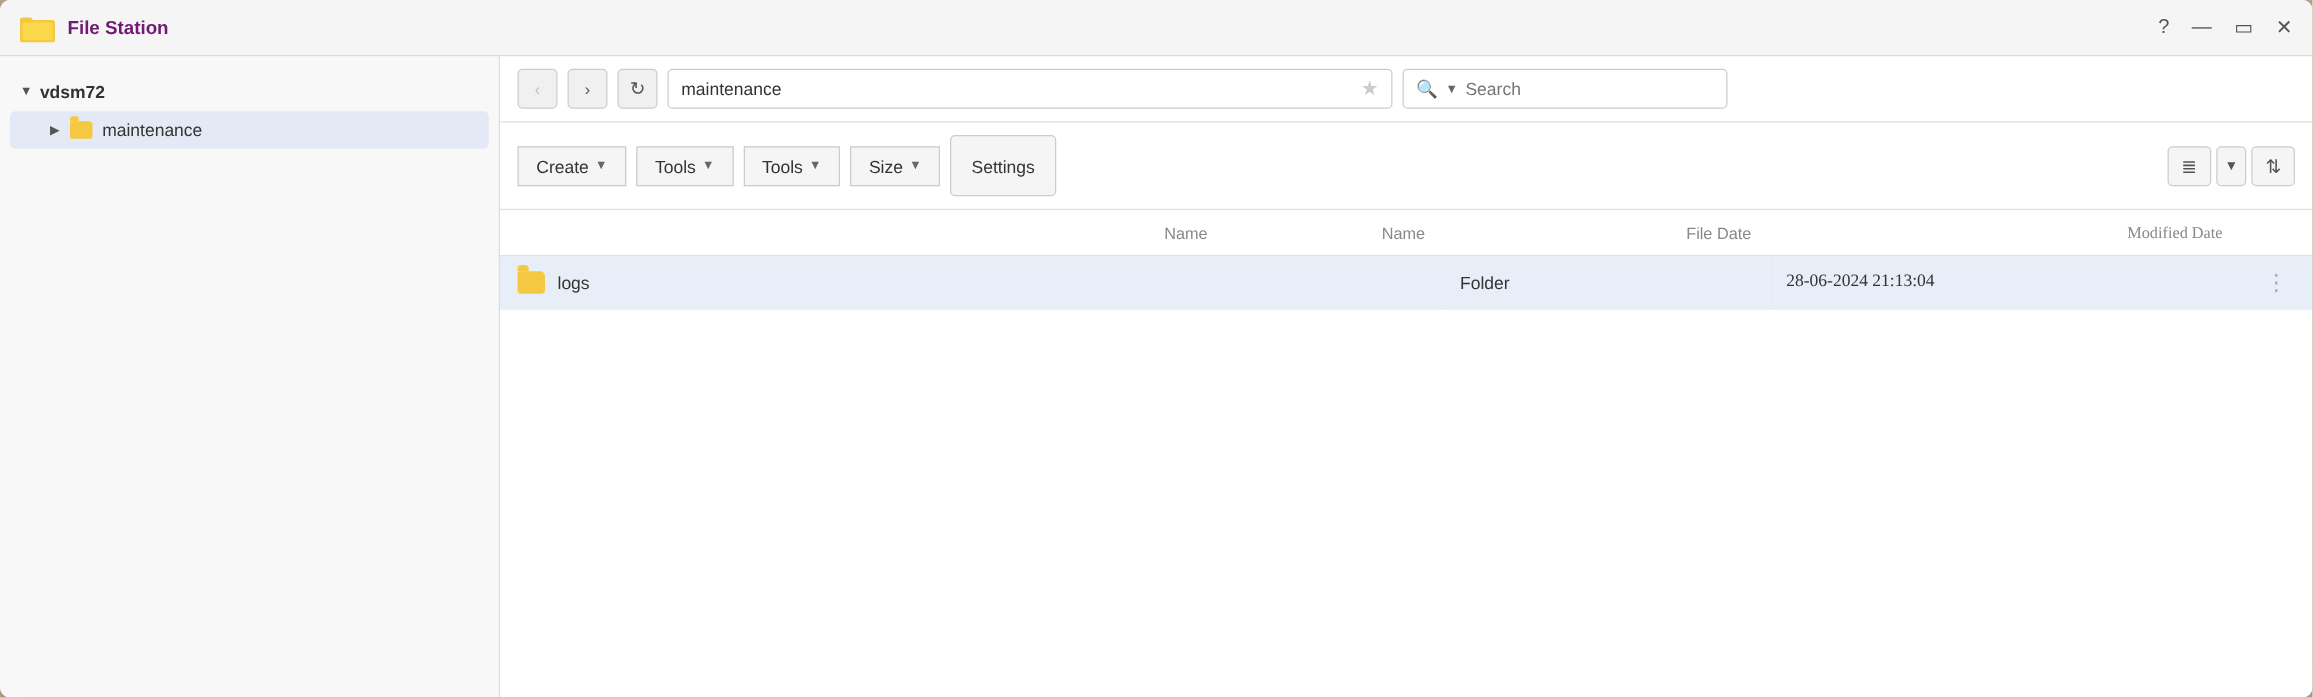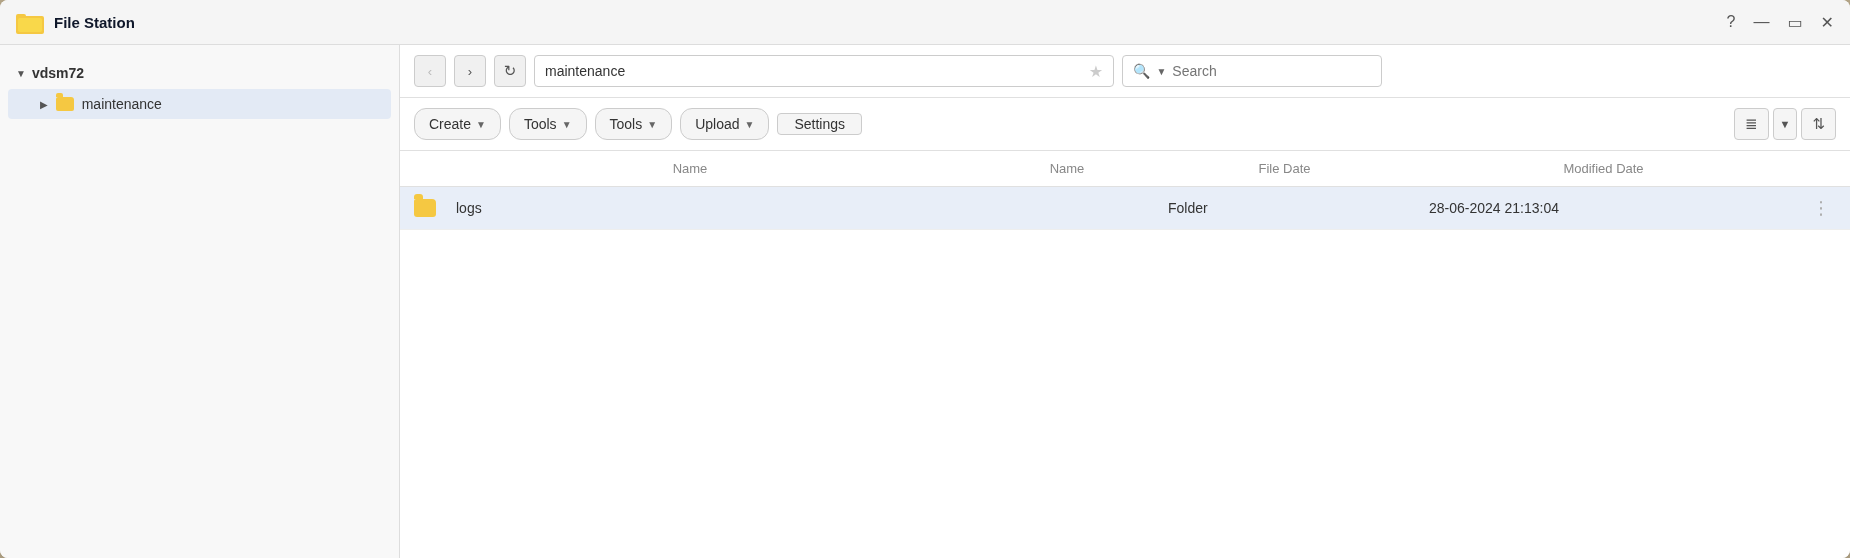--- a/index.html
+++ b/index.html
@@ -36,21 +36,21 @@
       align-items: center;
       gap: 10px;
     }
     .titlebar-icon {
       width: 28px;
       height: 24px;
     }
     .titlebar-title {
       font-size: 15px;
       font-weight: 600;
-      color: #0f172a;
+      color: #701a75;
     }
     .titlebar-controls {
       display: flex;
       align-items: center;
       gap: 18px;
       color: #666;
     }
     .titlebar-controls span {
       cursor: pointer;
       font-size: 16px;
@@ -205,21 +205,21 @@
       display: flex;
       align-items: center;
       gap: 8px;
       flex-shrink: 0;
     }
     .action-btn {
       height: 32px;
       padding: 0 14px;
       background: #f5f5f5;
       border: 1px solid #ccc;
-      border-radius: 12px;
+      border-radius: 0;
       cursor: pointer;
       display: flex;
       align-items: center;
       gap: 5px;
       font-size: 14px;
       color: #333;
     }
     .action-btn .caret { font-size: 10px; color: #666; }
     .view-btns {
       margin-left: auto;
@@ -244,42 +244,42 @@
       overflow: auto;
     }
     table {
       width: 100%;
       border-collapse: collapse;
     }
     thead tr {
       border-bottom: 1px solid #e0e0e0;
     }
     thead th {
-      text-align: center;
+      text-align: right;
       padding: 10px 14px;
       color: #888;
       font-weight: 400;
       font-size: 13px;
       background: #fff;
     }
     tbody tr {
       border-bottom: 1px solid #eee;
     }
     tbody tr.selected {
       background: #e8eef8;
     }
     tbody td {
       padding: 10px 14px;
       color: #333;
       font-size: 14px;
     }
     .file-name-cell {
       display: flex;
       align-items: center;
-      gap: 20px;
+      gap: 10px;
     }
     .folder-icon {
       width: 22px;
       height: 18px;
       background: #f5c842;
       border-radius: 2px 4px 3px 3px;
       position: relative;
       display: inline-block;
       flex-shrink: 0;
     }
@@ -289,25 +289,25 @@
       top: -5px;
       left: 0;
       width: 9px;
       height: 5px;
       background: #f5c842;
       border-radius: 3px 3px 0 0;
     }
     .col-name { width: 40%; }
     .col-size { width: 12%; }
     .col-type { width: 18%; }
-    .col-date { width: 26%; }
+    .col-date { width: 26%; font-family: Liberation Serif, serif; }
     .col-more { width: 4%; text-align: center; }
     .more-icon { color: #aaa; font-size: 18px; cursor: pointer; }
     .settings-btn {
-      height: 22px;
+      height: 49px;
       padding: 0 16px;
       background: #f5f5f5;
       border: 1px solid #ccc;
       border-radius: 4px;
       cursor: pointer;
       font-size: 14px;
       color: #333;
       display: flex;
       align-items: center;
     }
@@ -373,21 +373,21 @@
         </button>
         <button class="action-btn">
           <span>Tools</span>
           <span class="caret">▼</span>
         </button>
         <button class="action-btn">
           <span>Tools</span>
           <span class="caret">▼</span>
         </button>
         <button class="action-btn">
-          <span>Upload</span>
+          <span>Size</span>
           <span class="caret">▼</span>
         </button>
         <button class="settings-btn">
           <span>Settings</span>
         </button>
         <div class="view-btns">
           <button class="view-btn">≣</button>
           <button class="view-btn" style="padding:0 6px;font-size:11px;">▼</button>
           <button class="view-btn">⇅</button>
         </div>

